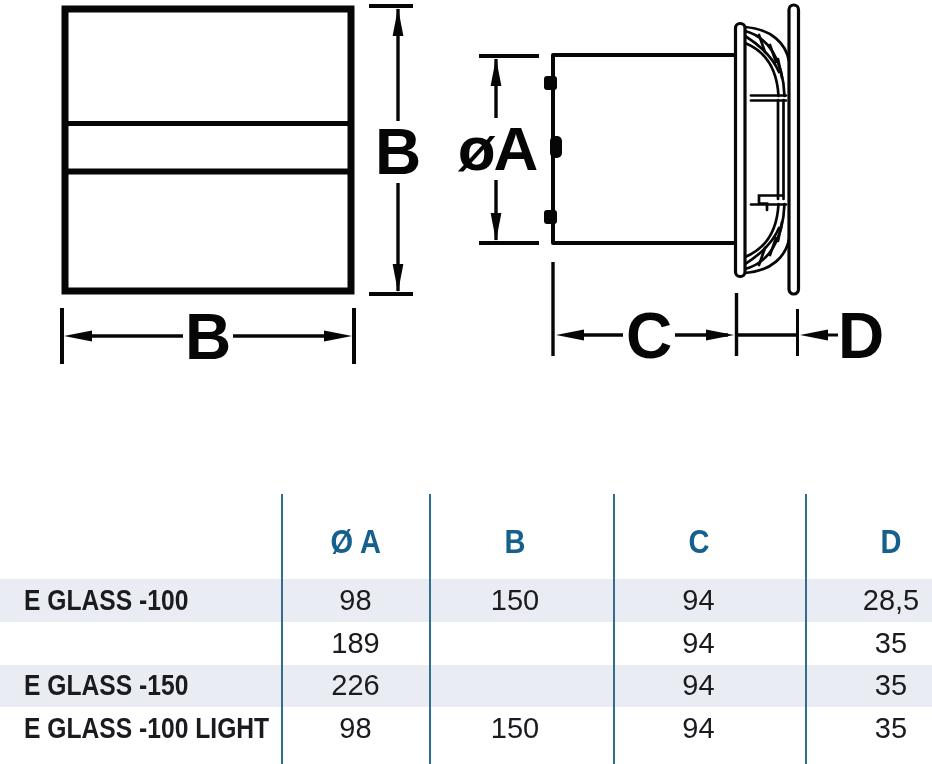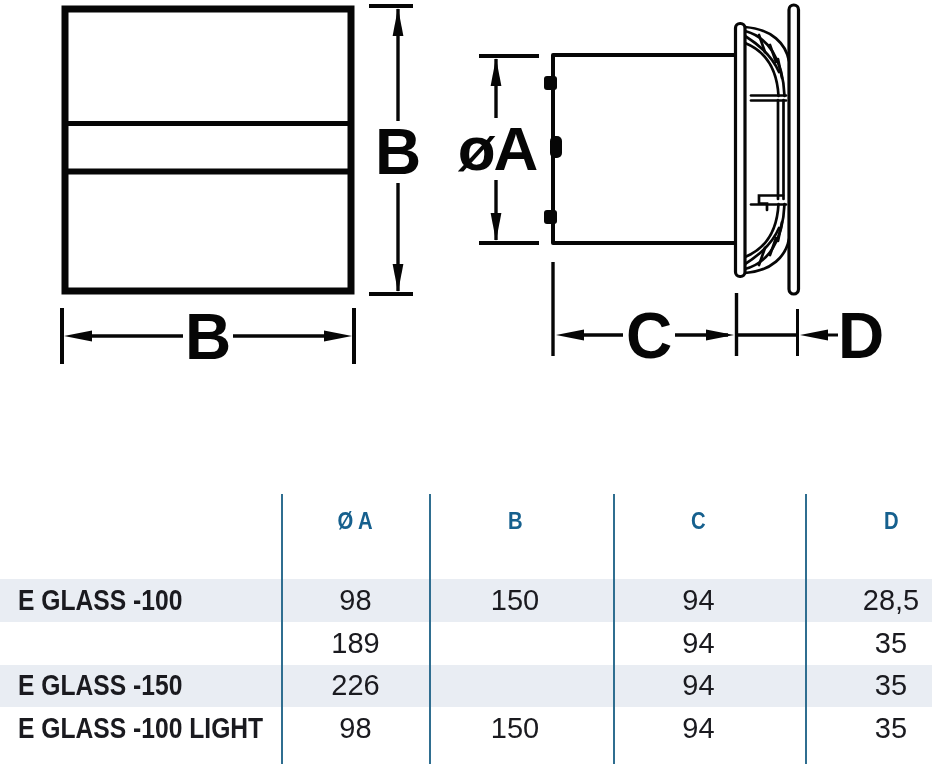--- a/index.html
+++ b/index.html
@@ -5,29 +5,29 @@
   html,body{margin:0;padding:0;background:#fff;}
   #stage{position:relative;width:932px;height:764px;background:#ffffff;overflow:hidden;
          font-family:"Liberation Sans",sans-serif;}
   
   #drawing{position:absolute;left:0;top:0;width:932px;height:490px;}
   #drawing svg{display:block;}
   svg .ink{stroke:#060606;fill:none;}
   svg text{font-family:"Liberation Sans",sans-serif;font-weight:bold;fill:#060606;}
   
   .vline{position:absolute;top:494px;height:270px;width:2.4px;background:#2f6e90;}
-  .hcell{position:absolute;top:487px;height:48px;display:flex;align-items:flex-end;justify-content:center;
-         color:#16608e;font-weight:bold;font-size:23px;box-sizing:border-box;}
+  .hcell{position:absolute;top:523px;height:48px;display:flex;align-items:flex-start;justify-content:center;
+         color:#16608e;font-weight:bold;font-size:33px;box-sizing:border-box;}
   .hcell span{display:inline-block;transform:scaleX(0.88);white-space:nowrap;}
   .rows{position:absolute;top:579px;left:0;width:932px;}
   .trow{position:relative;height:42.75px;width:932px;}
   .trow.alt{background:#e9edf3;}
   .cell{position:absolute;top:0;height:100%;display:flex;align-items:center;justify-content:center;
         font-size:29px;color:#1a1a1f;box-sizing:border-box;}
-  .c-model{left:0;width:278px;justify-content:flex-start;padding-left:18px;font-weight:bold;}
+  .c-model{left:0;width:278px;justify-content:flex-start;padding-left:24px;font-weight:bold;}
   .c-model span{display:inline-block;transform:scaleX(0.85);transform-origin:left center;white-space:nowrap;}
   .c-a{left:282px;width:147px;}
   .c-b{left:430px;width:184px;padding-right:14px;}
   .c-c{left:614px;width:191px;padding-right:22px;}
   .c-d{left:806px;width:126px;padding-left:44px;}
 </style>
 </head>
 <body>
 
 <div id="stage">

